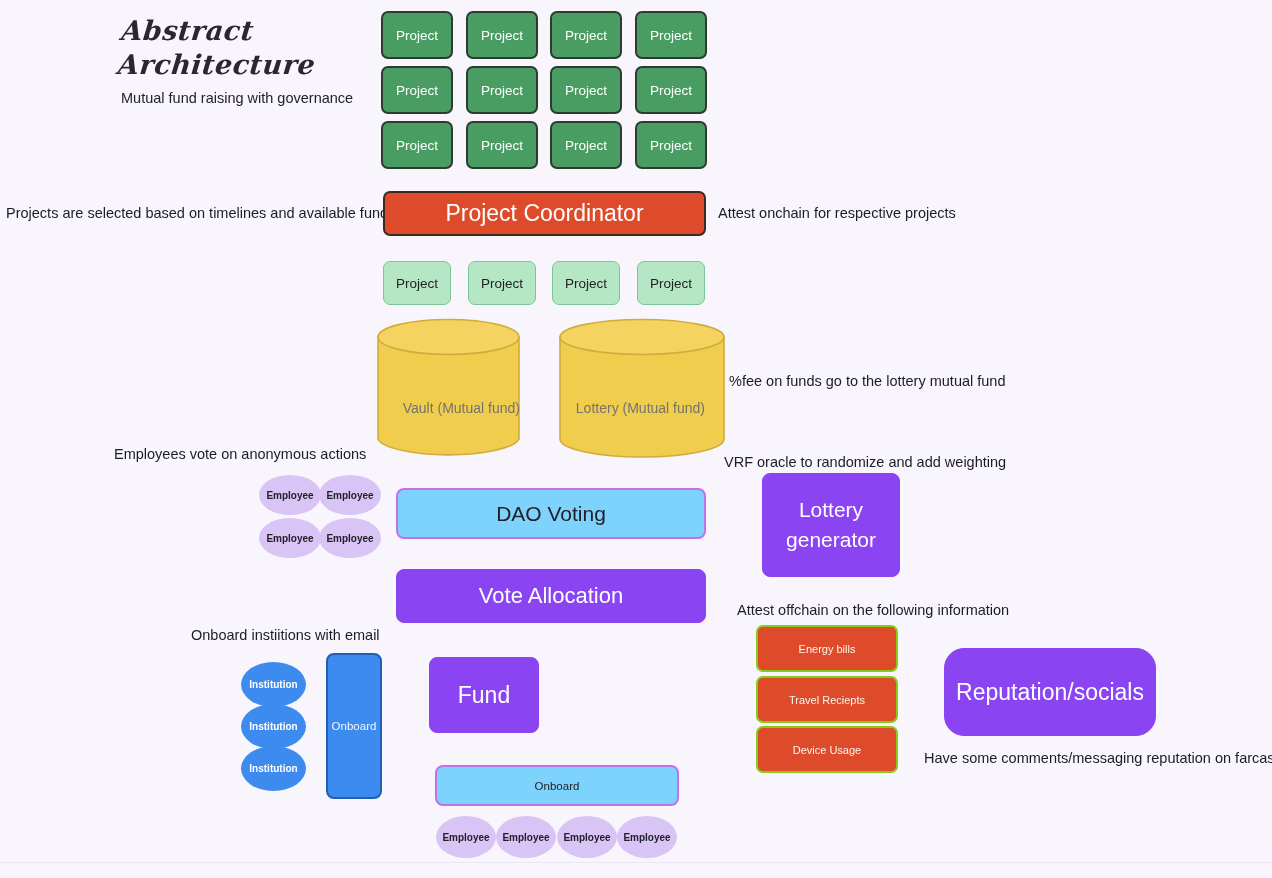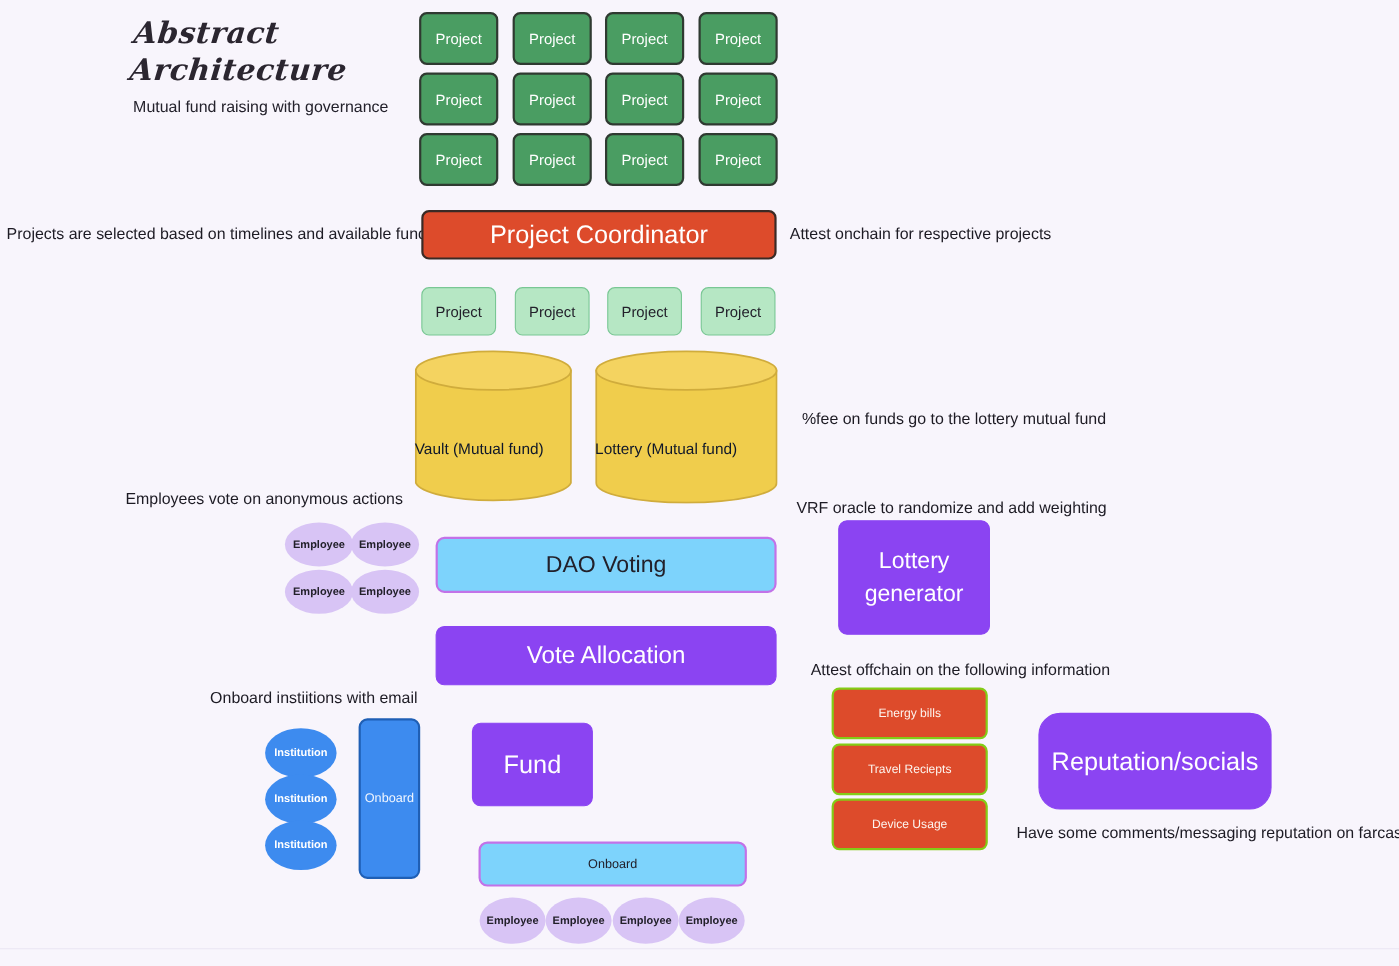--- a/index.html
+++ b/index.html
@@ -91,23 +91,23 @@
     color: #fdf4ee;
     font-size: 11px;
   }
 
   
   .cyl { position: absolute; }
   .cyl svg { display: block; }
   .cyl-label {
     position: absolute;
     left: 0; right: 0;
-    text-align: left;
+    text-align: right;
     font-size: 14px;
-    color: #0f172a;
+    color: #737373;
   }
 
   
   .purple-solid {
     background: #8b44f2;
     border: 1.5px solid #8b44f2;
     border-radius: 8px;
     color: #ffffff;
   }
   .purple-light {
@@ -184,21 +184,21 @@
   <div class="abs node proj-light" style="left:637px; top:261px; width:68px; height:44px;">Project</div>
 
   <div class="cyl" style="left:377px; top:318px; width:143px; height:140px;">
     <svg width="143" height="140" viewBox="0 0 143 140">
       <path d="M1,19 L1,121 A71,18 0 0,0 142,121 L142,19 Z" fill="#f0cd4c" stroke="#d0ac3c" stroke-width="1.6"></path>
       <ellipse cx="71.5" cy="19" rx="70.5" ry="17.5" fill="#f4d360" stroke="#d0ac3c" stroke-width="1.6"></ellipse>
     </svg>
     <div class="cyl-label" style="top:82px;">Vault (Mutual fund)</div>
   </div>
 
-  <div class="cyl" style="left:541px; top:318px; width:146px; height:140px;">
+  <div class="cyl" style="left:559px; top:318px; width:146px; height:140px;">
     <svg width="166" height="140" viewBox="0 0 166 140">
       <path d="M1,19 L1,121 A82,18 0 0,0 165,121 L165,19 Z" fill="#f0cd4c" stroke="#d0ac3c" stroke-width="1.6"></path>
       <ellipse cx="83" cy="19" rx="82" ry="17.5" fill="#f4d360" stroke="#d0ac3c" stroke-width="1.6"></ellipse>
     </svg>
     <div class="cyl-label" style="top:82px;">Lottery (Mutual fund)</div>
   </div>
 
   <div class="abs note" style="left:114px; top:444px;">Employees vote on anonymous actions</div>
 
   <div class="abs note" style="left:729px; top:371px;">%fee on funds go to the lottery mutual fund</div>

